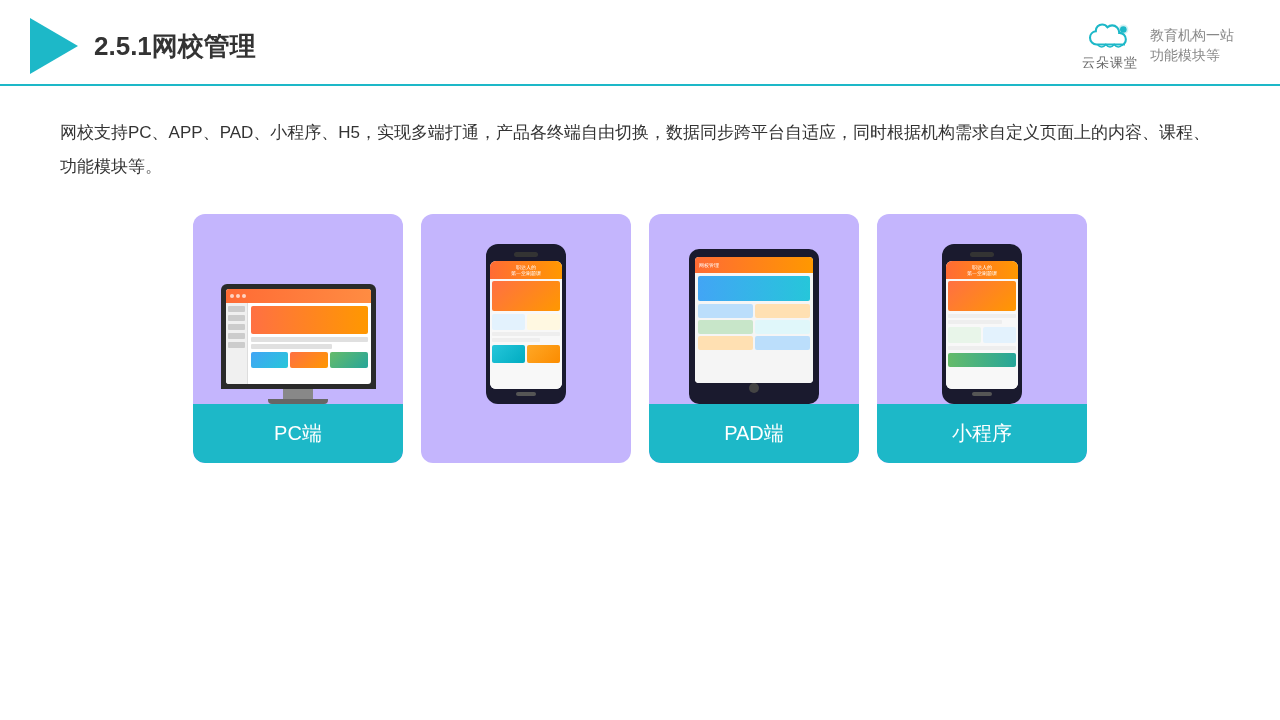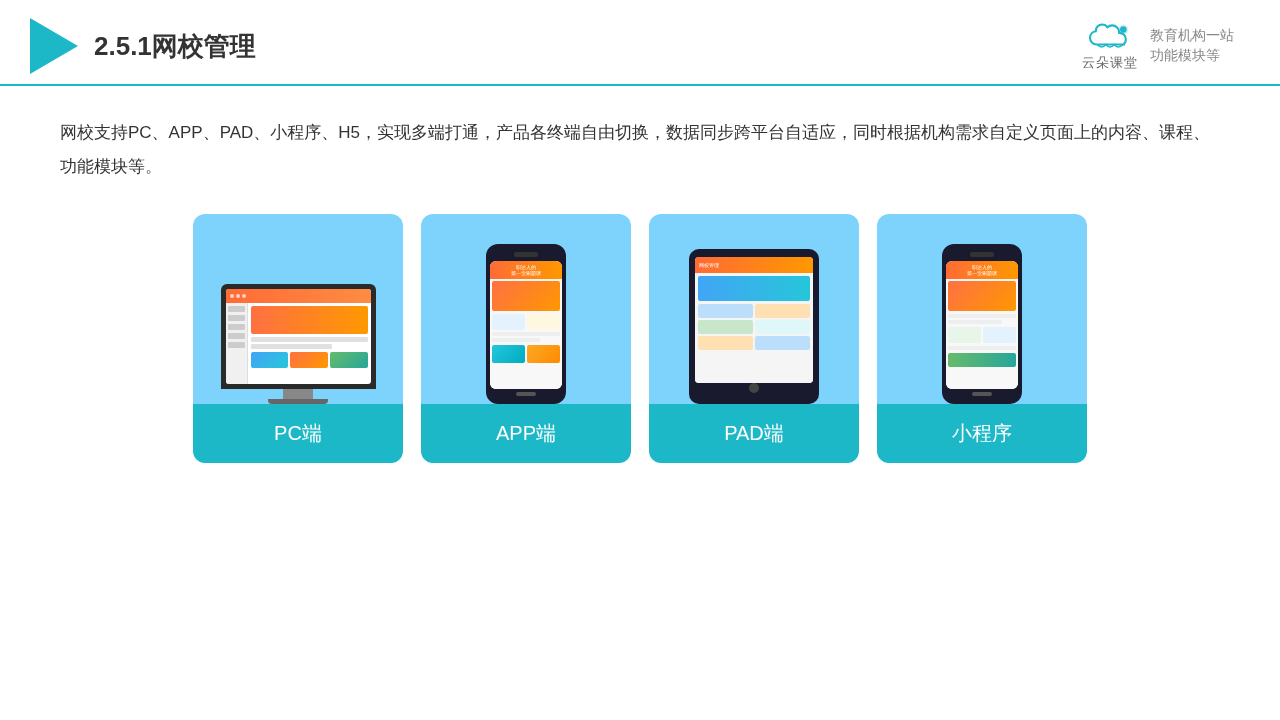--- a/index.html
+++ b/index.html
@@ -80,21 +80,21 @@
     }
 
     
     .cards-section {
       display: flex;
       gap: 18px;
       justify-content: center;
       margin-top: 10px;
     }
     .device-card {
-      background: #7dd3fc;
+      background: #c4b5fd;
       border-radius: 12px;
       padding: 20px 16px 0 16px;
       width: 210px;
       display: flex;
       flex-direction: column;
       align-items: flex-end;
       overflow: hidden;
     }
     .device-mockup {
       width: 100%;
@@ -356,21 +356,20 @@
               <div style="height:4px;background:#eee;border-radius:1px;margin:2px 0;width:70%;"></div>
               <div style="display:flex;gap:2px;margin-top:3px;">
                 <div style="flex:1;height:18px;background:linear-gradient(135deg,#26c6da,#00acc1);border-radius:2px;"></div>
                 <div style="flex:1;height:18px;background:linear-gradient(135deg,#ffa726,#fb8c00);border-radius:2px;"></div>
               </div>
             </div>
           </div>
           <div class="phone-home"></div>
         </div>
       </div>
-      <div class="device-label">APP端</div>
     </div>
 
     <div class="device-card">
       <div class="device-mockup">
         <div class="tablet-mockup">
           <div class="tablet-screen">
             <div class="tablet-header-bar">
               <span class="tablet-header-text">网校管理</span>
             </div>
             <div class="tablet-body">

